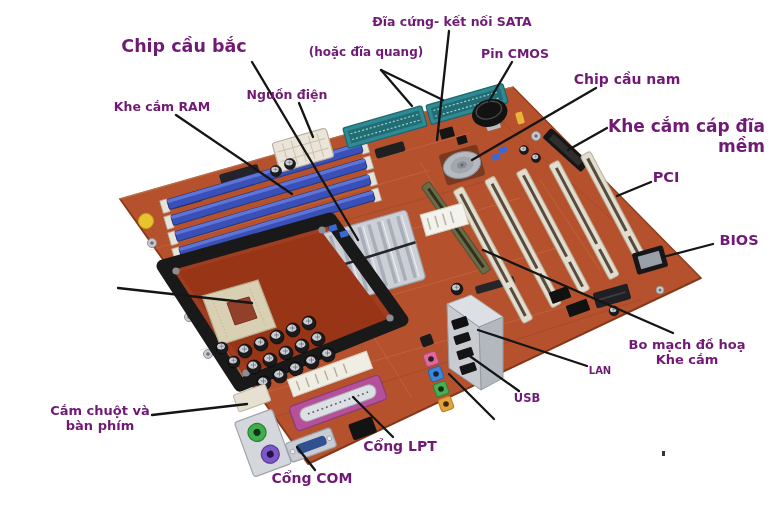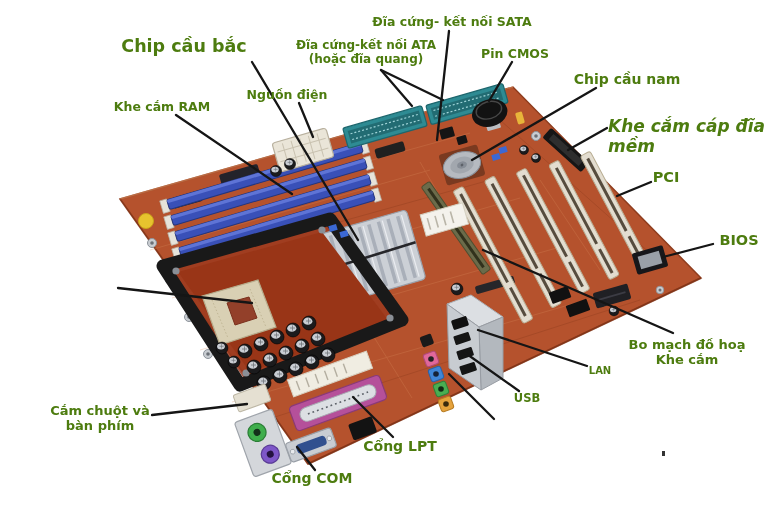--- a/index.html
+++ b/index.html
@@ -1,22 +1,22 @@
 <!DOCTYPE html>
 <html><head>
 <meta charset="utf-8">
 <style>
   html,body{margin:0;padding:0;background:#fff;}
   .stage{position:relative;width:780px;height:520px;background:#fff;overflow:hidden;
          font-family:"DejaVu Sans","Liberation Sans",sans-serif;}
   .stage svg{position:absolute;left:0;top:0;}
-  .lbl{position:absolute;transform:translate(-50%,-50%);color:#4d7c0f;font-weight:700;
+  .lbl{position:absolute;transform:translate(-50%,-50%);color:#701a75;font-weight:700;
        text-align:center;line-height:1.18;white-space:nowrap;}
   .lbl span{display:block;}
-  .lbl.left{transform:translate(0,-50%);text-align:left;font-style:italic;}
+  .lbl.left{transform:translate(0,-50%);text-align:right;}
 </style>
 </head>
 <body>
 
 <div class="stage">
 
 <svg width="780" height="520" viewBox="0 0 780 520">
   <defs>
     <g id="cap">
       <circle r="7" fill="#1b1b1d" stroke="#000" stroke-width="0.6"></circle>
@@ -358,21 +358,20 @@
 
   <div class="lbl" style="left:184px;top:46px;font-size:17.5px">
       <span>Chip cầu bắc</span>
       <span></span>
     </div>
   <div class="lbl" style="left:452px;top:22px;font-size:12.5px">
       <span>Đĩa cứng- kết nối SATA</span>
       <span></span>
     </div>
   <div class="lbl" style="left:366px;top:52px;font-size:12px">
-      <span>Đĩa cứng-kết nối ATA</span>
       <span>(hoặc đĩa quang)</span>
     </div>
   <div class="lbl" style="left:515px;top:54px;font-size:12.5px">
       <span>Pin CMOS</span>
       <span></span>
     </div>
   <div class="lbl" style="left:627px;top:79px;font-size:14px">
       <span>Chip cầu nam</span>
       <span></span>
     </div>

